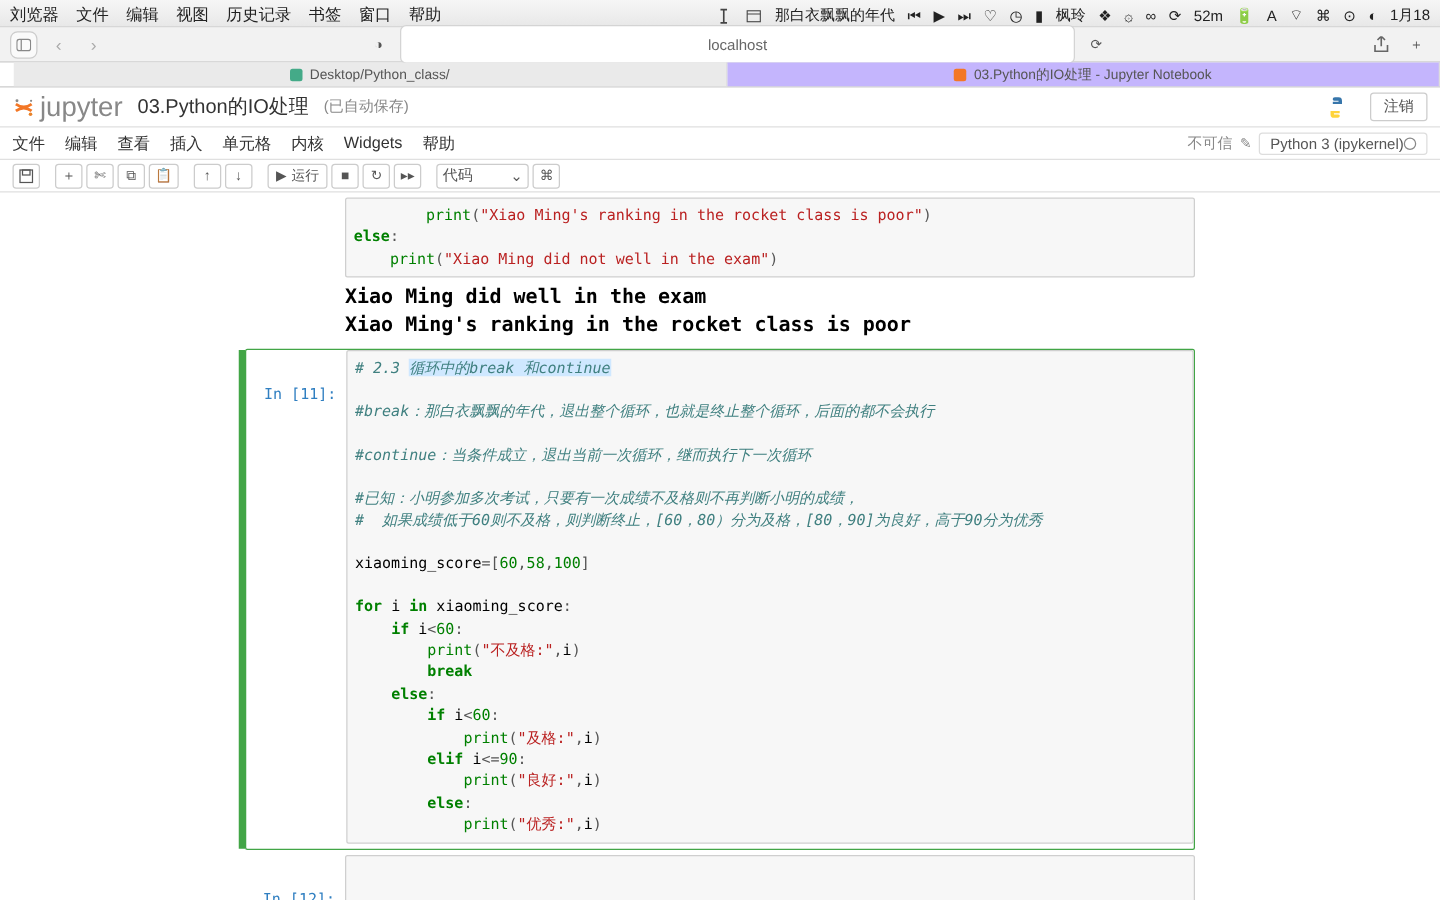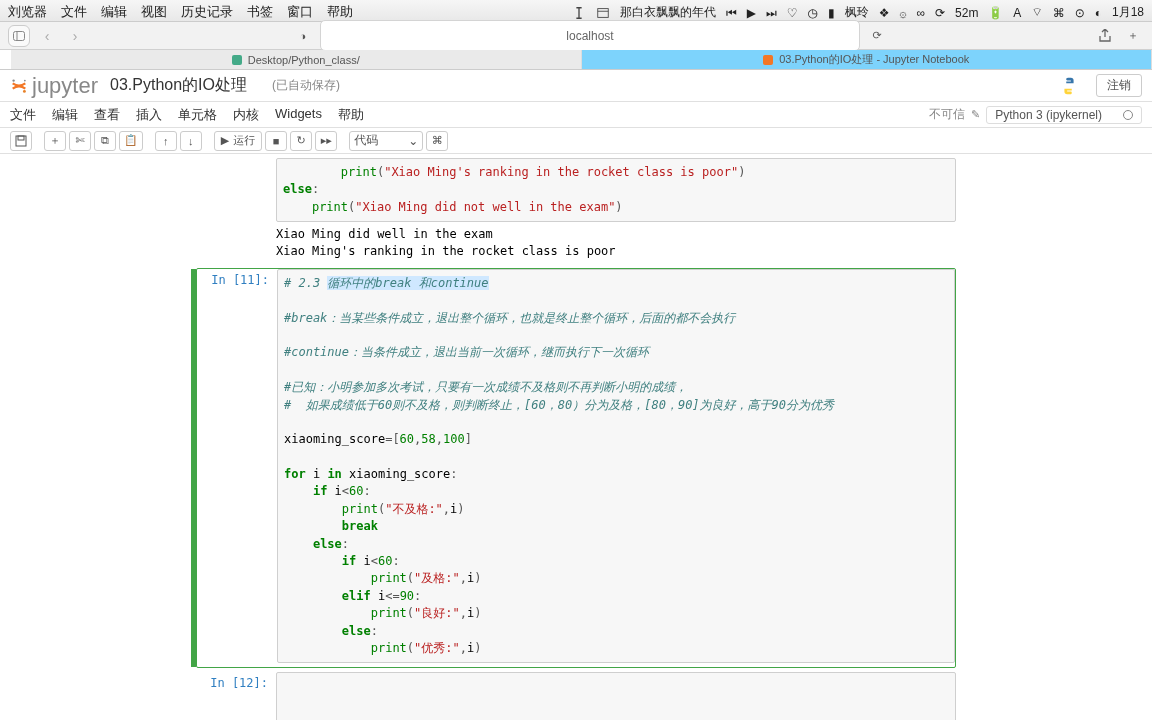--- a/index.html
+++ b/index.html
@@ -16,61 +16,61 @@
 
 .browser-toolbar { height: 28px; background: #f2f2f2; border-bottom: 1px solid #d0d0d0; display: flex; align-items: center; padding: 0 8px; gap: 6px; }
 .square-btn { width: 22px; height: 22px; border: 1px solid #ccc; border-radius: 6px; display: flex; align-items: center; justify-content: center; background: #fafafa; color: #555; font-size: 11px; }
 .nav-arrow { width: 22px; height: 22px; display: flex; align-items: center; justify-content: center; color: #aaa; font-size: 14px; }
 .url-bar { flex: 0 0 540px; margin: 0 auto; height: 31px; border: 1px solid #d4d4d4; border-radius: 5px; background: #fff; display: flex; align-items: center; justify-content: center; font-size: 12px; color: #666; }
 .toolbar-right { display: flex; gap: 6px; align-items: center; margin-left: auto; }
 
 
 .tab-strip { height: 20px; display: flex; border-bottom: 1px solid #ccc; font-size: 11px; padding-left: 11px; }
 .tab { flex: 1; display:flex; align-items:center; justify-content:center; gap:6px; border-right: 1px solid #ddd; background: #eaeaea; color: #555; }
-.tab.active { background: #7dd3fc; }
+.tab.active { background: #c4b5fd; }
 .tab .dot { width:10px; height:10px; border-radius:2px; background:#4a8; }
 .tab.jn .dot { background:#f37726; }
 
 
 .nb-header { height: 32px; display: flex; align-items: center; padding: 0 10px; gap: 8px; border-bottom: 1px solid #e0e0e0; }
 .jp-logo { display:flex; align-items:center; gap:4px; }
 .jp-logo-mark { width:18px; height:18px; }
 .jp-word { font-size: 22px; color: #888; font-weight: 500; }
 .nb-name { font-size: 16px; color: #333; margin-left: 4px; }
-.nb-autosave { font-size: 12px; color: #888; margin-left: 17px; }
+.nb-autosave { font-size: 12px; color: #888; margin-left: 4px; }
 .nb-header .flex { flex:1; }
 .py-badge { width:22px; height:22px; }
 .logout-btn { border:1px solid #ccc; border-radius:3px; padding: 2px 10px; font-size:12px; color:#555; background:#fff; margin-left:8px; }
 
 
 .nb-menubar { height: 26px; display:flex; align-items:center; border-bottom: 1px solid #e0e0e0; padding: 0 10px; font-size: 13px; color:#333; }
 .nb-menubar .menus { display:flex; gap: 16px; }
 .nb-menubar .spacer { flex:1; }
 .trust { color:#888; font-size:12px; margin-right:6px; }
 .pencil { color:#888; font-size:11px; margin-right:6px; }
-.kernel-name { border:1px solid #ddd; border-radius:3px; padding: 1px 8px; font-size:12px; color:#555; display:flex; align-items:center; gap:21px; }
+.kernel-name { border:1px solid #ddd; border-radius:3px; padding: 1px 8px; font-size:12px; color:#555; display:flex; align-items:center; gap:0; }
 .kernel-name .circ { width:10px; height:10px; border:1px solid #888; border-radius:50%; }
 
 
 .nb-toolbar { height: 26px; display:flex; align-items:center; gap:3px; padding: 0 10px; border-bottom:1px solid #e0e0e0; }
 .tbtn { height:20px; min-width:22px; border:1px solid #ccc; border-radius:3px; background:#fff; display:flex; align-items:center; justify-content:center; font-size:11px; color:#555; padding: 0 4px; }
 .tbtn.run { padding: 0 6px; gap:4px; }
 .tbtn-sep { width:6px; }
 .celltype { height:20px; border:1px solid #ccc; border-radius:3px; background:#fff; font-size:12px; color:#555; padding: 0 4px; display:flex; align-items:center; gap:30px;text-align:right; }
 
 
 .nb-area { position:relative; background:#fff; padding: 0 0 0 0; }
 .nb-container { width: 760px; margin: 0 auto; }
 
 .cell { display:flex; margin: 4px 0; }
-.cell .prompt { width: 80px; text-align:right; padding: 4px 8px 0 0; font-family: Menlo, Monaco, monospace; font-size: 12px; color: #307fc1; flex-shrink:0; }
+.cell .prompt { width: 80px; text-align:right; padding: 4px 8px 0 0; font-family: Menlo, Monaco, monospace; font-size: 12px; color: #307fc1; flex-shrink:0;margin-top:24px; }
 .cell .body { flex:1; }
 
 .input-area { border:1px solid #cfcfcf; background:#f7f7f7; padding: 5px 6px; font-family: Menlo, Monaco, monospace; font-size: 12px; line-height: 1.45; border-radius:2px; }
-.output-area { font-family: Menlo, Monaco, monospace; font-size: 12px; line-height: 1.4; padding: 4px 0 4px 0; white-space: pre; }
+.output-area { font-family: Menlo, Monaco, monospace; font-size: 16px; line-height: 1.4; padding: 4px 0 4px 0; white-space: pre; font-weight: bold; }
 
 .cell.selected { position: relative; }
 .cell.selected::before { content:""; position:absolute; left:-6px; top:0; bottom:0; width:5px; background:#42a546; }
 .cell.selected .input-area, .cell.selected .whole { }
 .cell.selected-box { border:1px solid #42a546; border-radius:2px; padding-bottom:4px; }
 
 
 .c-comment { color: #408080; font-style: italic; }
 .c-kw { color: #008000; font-weight: bold; }
 .c-str { color: #BA2121; }
@@ -252,21 +252,21 @@
 Xiao Ming's ranking in the rocket class is poor</div>
     </div>
   </div>
 
   <div class="cell selected selected-box">
     <div class="prompt">In [11]:</div>
     <div class="body">
       <div class="input-area">
 <pre><span class="c-comment"># 2.3 </span><span class="c-comment hl">循环中的break 和continue</span>
 
-<span class="c-comment">#break：当某些条件成立，退出整个循环，也就是终止整个循环，后面的都不会执行</span>
+<span class="c-comment">#break：那白衣飘飘的年代，退出整个循环，也就是终止整个循环，后面的都不会执行</span>
 
 <span class="c-comment">#continue：当条件成立，退出当前一次循环，继而执行下一次循环</span>
 
 <span class="c-comment">#已知：小明参加多次考试，只要有一次成绩不及格则不再判断小明的成绩，</span>
 <span class="c-comment">#  如果成绩低于60则不及格，则判断终止，[60，80）分为及格，[80，90]为良好，高于90分为优秀</span>
 
 <span class="c-def">xiaoming_score</span><span class="c-op">=[</span><span class="c-num">60</span><span class="c-op">,</span><span class="c-num">58</span><span class="c-op">,</span><span class="c-num">100</span><span class="c-op">]</span>
 
 <span class="c-kw">for</span> <span class="c-def">i</span> <span class="c-kw">in</span> <span class="c-def">xiaoming_score</span><span class="c-op">:</span>
     <span class="c-kw">if</span> <span class="c-def">i</span><span class="c-op">&lt;</span><span class="c-num">60</span><span class="c-op">:</span>

